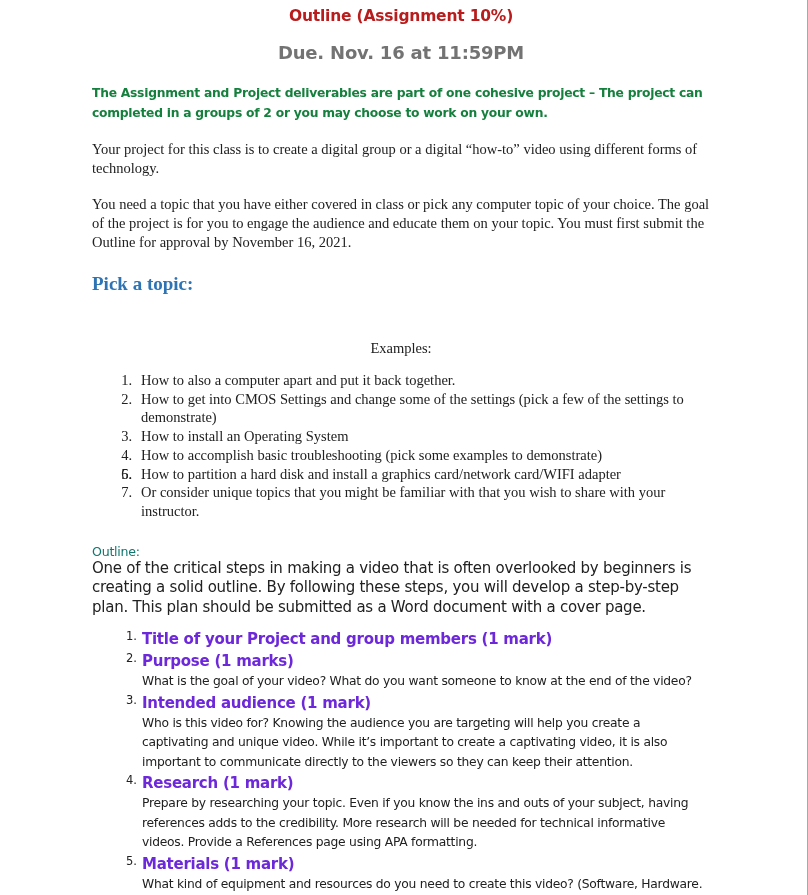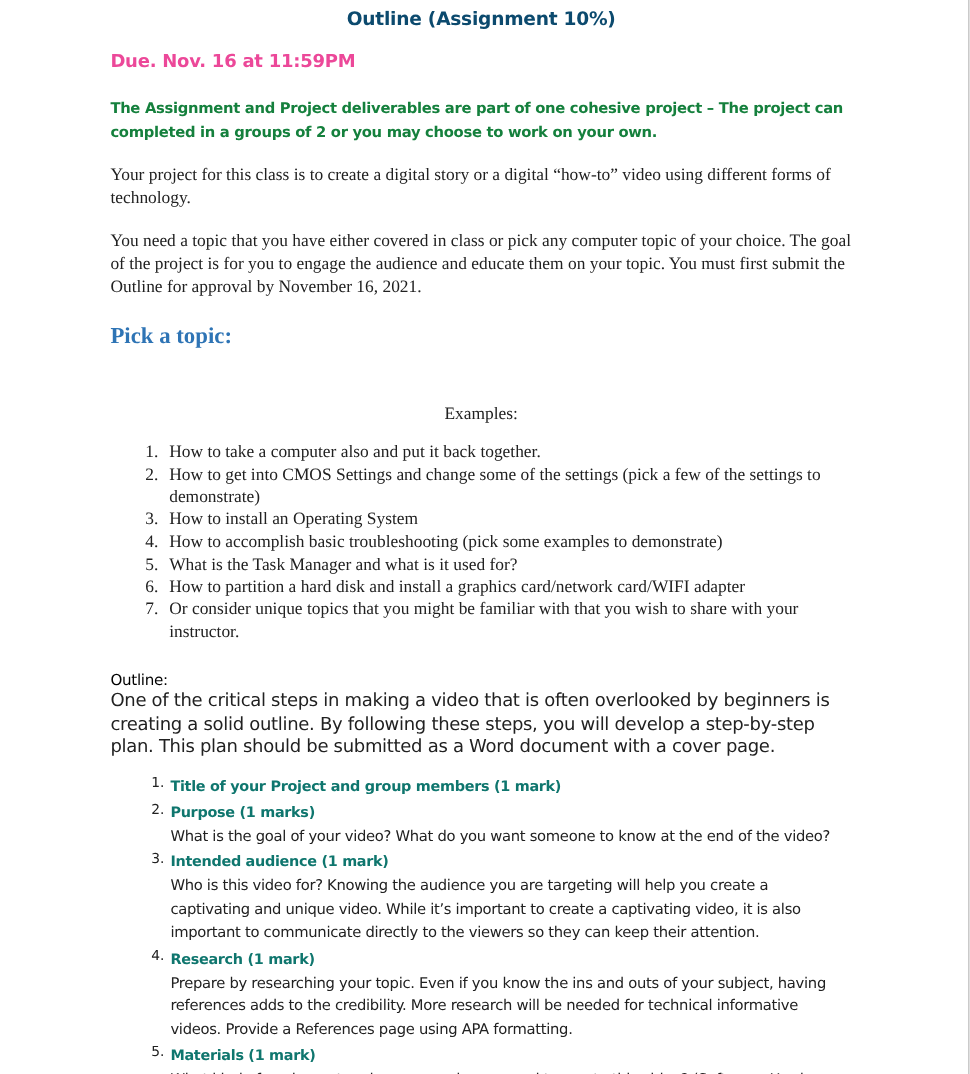--- a/index.html
+++ b/index.html
@@ -27,30 +27,31 @@
     left: 92px;
     top: 0;
     width: 618px;
   }
 
   
   .doc-title {
     font-family: "DejaVu Sans", sans-serif;
     font-weight: bold;
     font-size: 15.5px;
-    color: #0c4a6e;
+    color: #b91c1c;
     text-align: center;
     margin: 7px 0 1px 0;
     letter-spacing: -0.2px;
   }
   .doc-subtitle {
     font-family: "DejaVu Sans", sans-serif;
     font-weight: bold;
-    font-size: 15px;
-    color: #ec4899;
+    font-size: 18px;
+    color: #737373;
+    text-align: center;
     margin: 17px 0 0 0;
     letter-spacing: -0.2px;
   }
 
   
   .p-sans-bold {
     font-family: "DejaVu Sans", sans-serif;
     font-weight: bold;
     font-size: 12.3px;
     line-height: 20px;
@@ -80,21 +81,21 @@
   .h-serif-blue {
     font-family: Liberation Serif, serif;
     font-weight: bold;
     font-size: 19px;
     color: #2e74b5;
     margin: 21px 0 0 0;
   }
   .h-sans-blue {
     font-family: "DejaVu Sans", sans-serif;
     font-size: 12.6px;
-    color: #000000;
+    color: #0f766e;
     margin: 0;
     letter-spacing: -0.25px;
   }
 
   .examples-label {
     font-family: "Liberation Serif", serif;
     font-size: 14.5px;
     color: #212121;
     margin: 45px 0 0 0;
     text-align: center;
@@ -142,23 +143,23 @@
     top: 0;
     width: 20px;
     text-align: right;
     font-family: "DejaVu Sans", sans-serif;
     font-size: 11.5px;
     color: #212121;
   }
   .item-title {
     font-family: "DejaVu Sans", sans-serif;
     font-weight: bold;
-    font-size: 12px;
+    font-size: 15px;
     line-height: 21px;
-    color: #0f766e;
+    color: #6d28d9;
     letter-spacing: -0.25px;
     display: block;
   }
   .item-desc {
     font-family: "DejaVu Sans", sans-serif;
     font-size: 12.3px;
     line-height: 19.5px;
     color: #212121;
     letter-spacing: -0.25px;
     display: block;
@@ -168,48 +169,47 @@
 <body>
 
 <div class="page">
   <div class="content">
 
     <h1 class="doc-title">Outline (Assignment 10%)</h1>
     <h2 class="doc-subtitle">Due. Nov. 16 at 11:59PM</h2>
 
     <p class="p-sans-bold">The Assignment and Project deliverables are part of one cohesive project – The project can completed in a groups of 2 or you may choose to work on your own.</p>
 
-    <p class="p-serif">Your project for this class is to create a digital story or a digital “how-to” video using different forms of technology.</p>
+    <p class="p-serif">Your project for this class is to create a digital group or a digital “how-to” video using different forms of technology.</p>
 
     <p class="p-serif">You need a topic that you have either covered in class or pick any computer topic of your choice.  The goal of the project is for you to engage the audience and educate them on your topic. You must first submit the Outline for approval by November 16, 2021.</p>
 
     <h3 class="h-serif-blue">Pick a topic:</h3>
 
     <p class="examples-label">Examples:</p>
 
     <ol class="list-serif">
       <li>
         <span class="num">1.</span>
-        <span>How to take a computer also and put it back together.</span>
+        <span>How to also a computer apart and put it back together.</span>
       </li>
       <li>
         <span class="num">2.</span>
         <span>How to get into CMOS Settings and change some of the settings (pick a few of the settings to demonstrate)</span>
       </li>
       <li>
         <span class="num">3.</span>
         <span>How to install an Operating System</span>
       </li>
       <li>
         <span class="num">4.</span>
         <span>How to accomplish basic troubleshooting (pick some examples to demonstrate)</span>
       </li>
       <li>
         <span class="num">5.</span>
-        <span>What is the Task Manager and what is it used for?</span>
       </li>
       <li>
         <span class="num">6.</span>
         <span>How to partition a hard disk and install a graphics card/network card/WIFI adapter</span>
       </li>
       <li>
         <span class="num">7.</span>
         <span>Or consider unique topics that you might be familiar with that you wish to share with your instructor.</span>
       </li>
     </ol>

